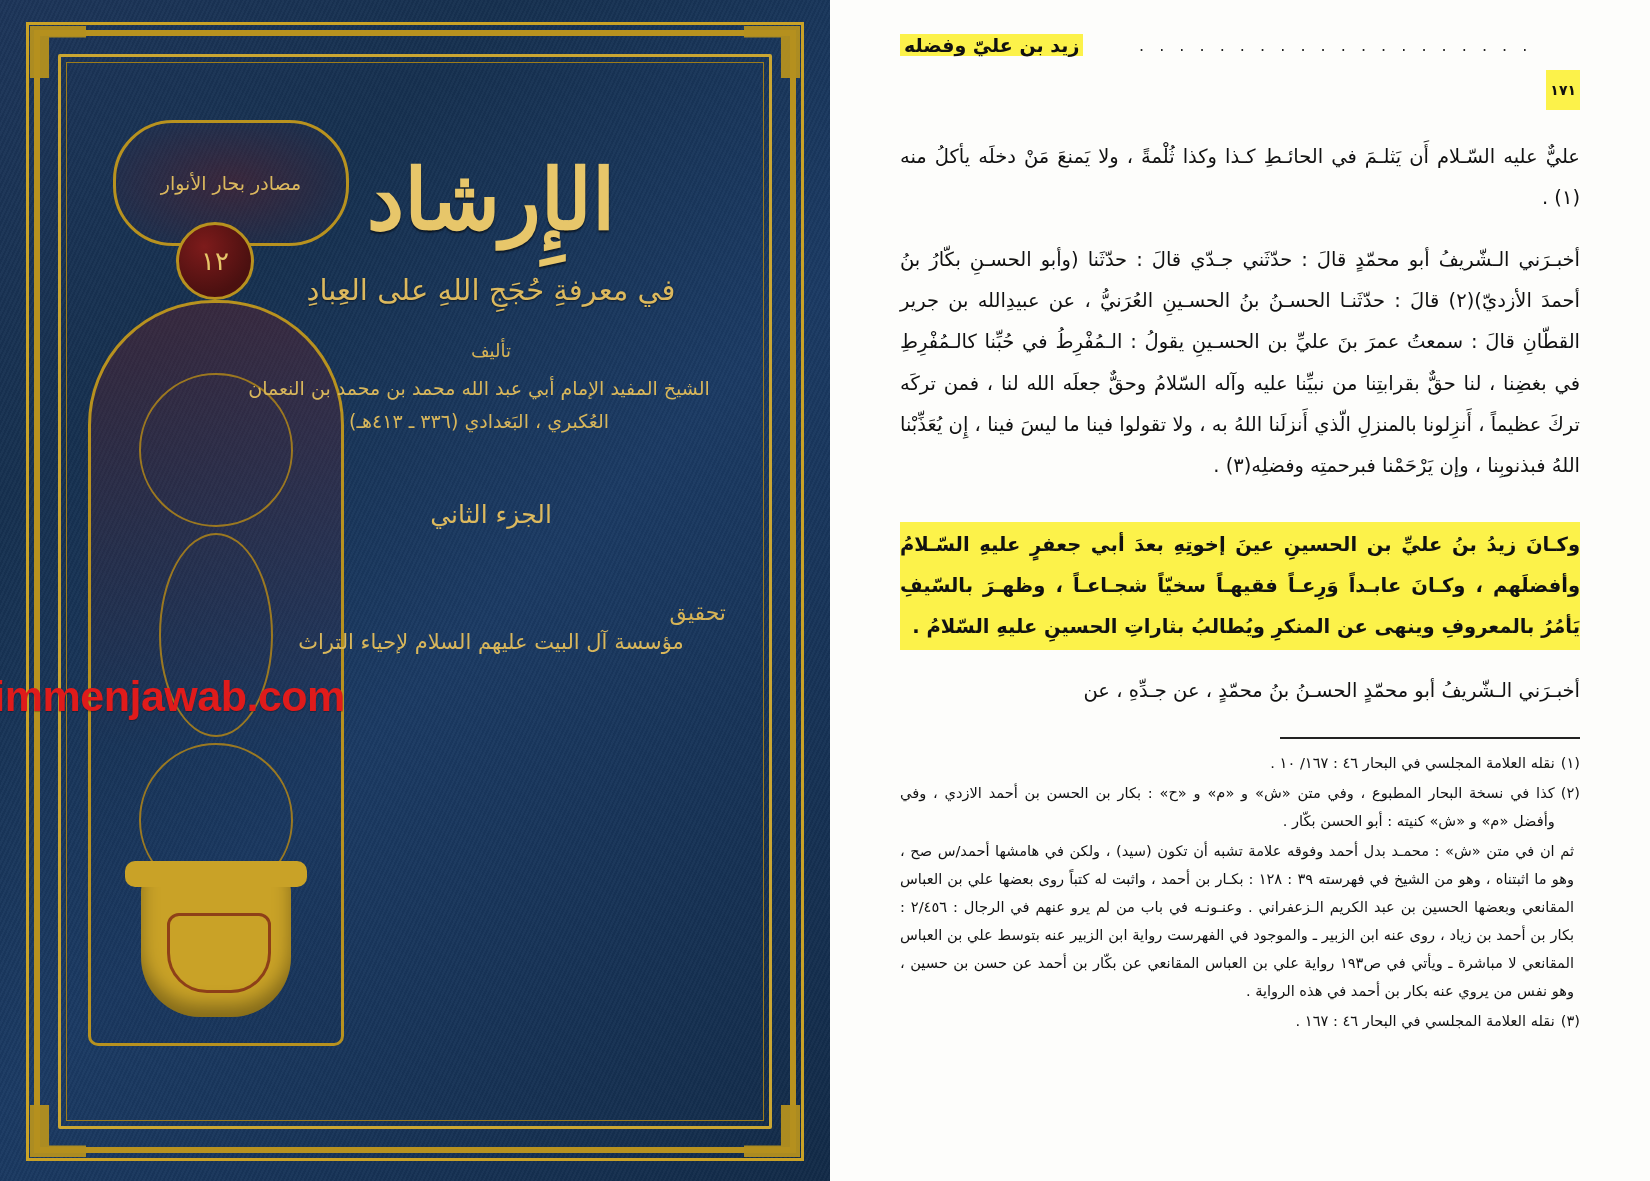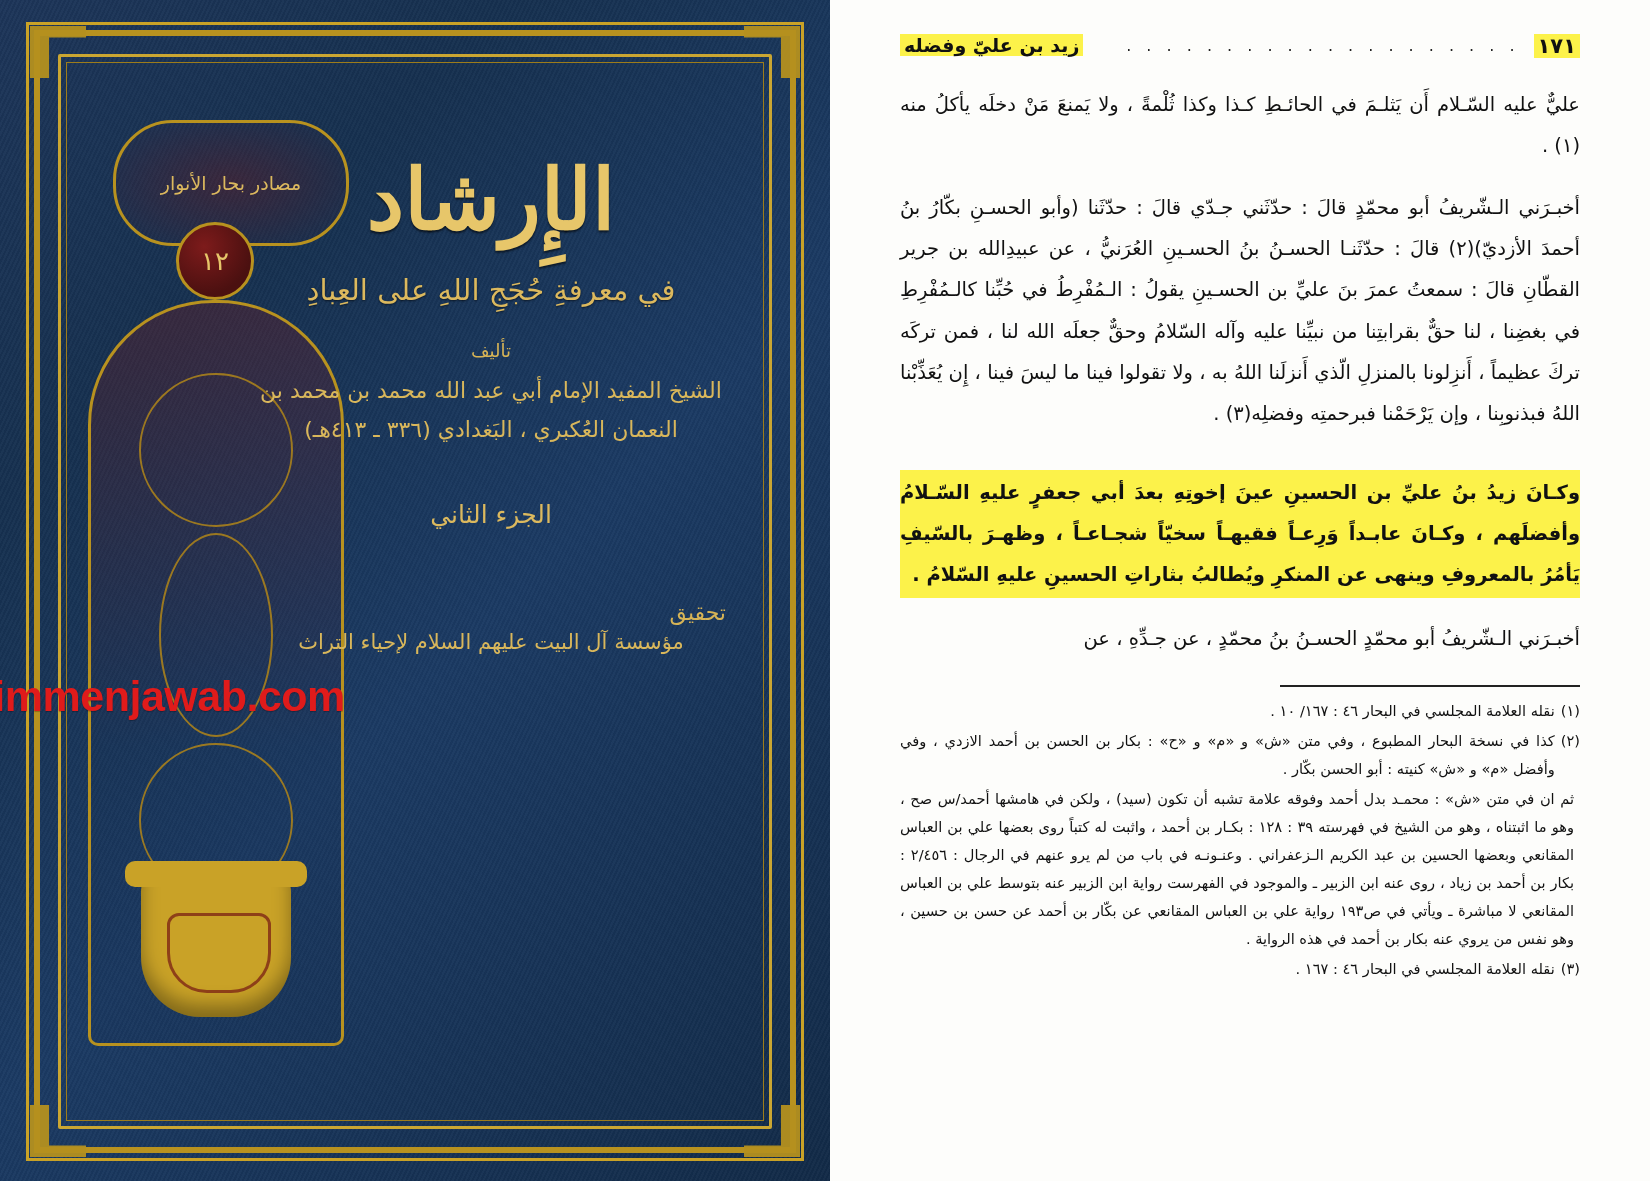--- a/index.html
+++ b/index.html
@@ -2,21 +2,21 @@
 <html lang="ar" dir="rtl"><head>
 <meta charset="utf-8">
 <style>
   html,body{margin:0;padding:0;background:#ffffff;}
   body{width:1650px;height:1181px;font-family:"DejaVu Sans","Liberation Sans",sans-serif;overflow:hidden;}
   .page{position:relative;width:1650px;height:1181px;display:flex;}
 
   
   .text-page{position:relative;width:820px;height:1181px;background:#fdfdfb;box-sizing:border-box;padding:34px 70px 10px 70px;}
   .hdr{display:flex;align-items:flex-start;justify-content:space-between;direction:rtl;margin-bottom:26px;}
-  .hdr .pnum{font-size:21px;font-weight:bold;color:#111;background:#fcf24a;padding:0 4px;letter-spacing:1px;}
+  .hdr .pnum{font-size:14px;font-weight:bold;color:#111;background:#fcf24a;padding:12px 4px;letter-spacing:1px;margin-top:36px;}
   .hdr .dots{flex:1;margin:0 14px;color:#222;font-size:16px;letter-spacing:5px;line-height:24px;white-space:nowrap;overflow:hidden;}
   .hdr .title{font-size:19px;font-weight:bold;color:#111;background:#fcf24a;padding:0 4px;white-space:nowrap;}
 
   .body-txt p{direction:rtl;text-align:justify;text-align-last:right;font-size:19.5px;line-height:2.12;color:#111;margin:0 0 20px 0;font-family:"DejaVu Sans","Liberation Sans",sans-serif;}
   .body-txt p.hl{background:#fcf24a;font-weight:bold;display:block;padding:2px 0;margin-top:35px;}
 
   .rule{width:300px;height:1.6px;background:#222;margin:6px 0 10px auto;margin-left:auto;margin-right:0;}
   .rule-wrap{display:flex;justify-content:flex-start;}
   .notes{direction:rtl;}
   .note{display:flex;direction:rtl;font-size:14.6px;line-height:1.92;color:#111;margin-bottom:2px;text-align:justify;}
@@ -38,21 +38,21 @@
   .c-tr{right:30px;top:26px;transform:scaleX(-1);}
   .c-bl{left:30px;bottom:24px;transform:scaleY(-1);}
   .c-br{right:30px;bottom:24px;transform:scale(-1,-1);}
 
   .main-title{position:absolute;top:150px;right:104px;width:470px;text-align:center;color:#e7c66a;
     font-family:"DejaVu Serif","Liberation Serif",serif;font-size:84px;font-weight:bold;letter-spacing:2px;
     text-shadow:0 2px 2px rgba(0,0,0,.55);}
   .sub-title{position:absolute;top:265px;right:104px;width:470px;text-align:center;color:#dcb95e;
     font-family:"DejaVu Serif","Liberation Serif",serif;font-size:29px;text-shadow:0 1px 2px rgba(0,0,0,.5);margin-top:8px;}
   .byline{position:absolute;top:340px;right:104px;width:470px;text-align:center;color:#d7b456;font-size:18px;}
-  .author{position:absolute;top:372px;right:104px;width:470px;text-align:center;color:#d9b75b;font-size:22px;line-height:1.75;}
+  .author{position:absolute;top:372px;right:116px;width:470px;text-align:center;color:#d9b75b;font-size:19px;line-height:1.75;}
   .vol{position:absolute;top:500px;right:104px;width:470px;text-align:center;color:#dcb95e;font-size:25px;letter-spacing:1px;}
   .verif-label{position:absolute;top:600px;right:104px;width:470px;color:#d7b456;font-size:22px;}
   .verif{position:absolute;top:630px;right:104px;width:470px;text-align:center;color:#d9b75b;font-size:21px;}
 
   
   .medallion{position:absolute;left:113px;top:120px;width:230px;height:120px;border:3px solid #b8921f;border-radius:60px/60px;
     display:flex;align-items:center;justify-content:center;color:#dcb95e;font-size:19px;
     background:radial-gradient(ellipse at center, rgba(120,20,20,.35), rgba(20,40,70,.1));}
   .badge{position:absolute;left:176px;top:222px;width:72px;height:72px;border-radius:50%;border:3px solid #b8921f;
     background:radial-gradient(circle at 35% 30%, #7d1b1b, #4b1010 70%);color:#e7c66a;display:flex;align-items:center;justify-content:center;font-size:26px;}

